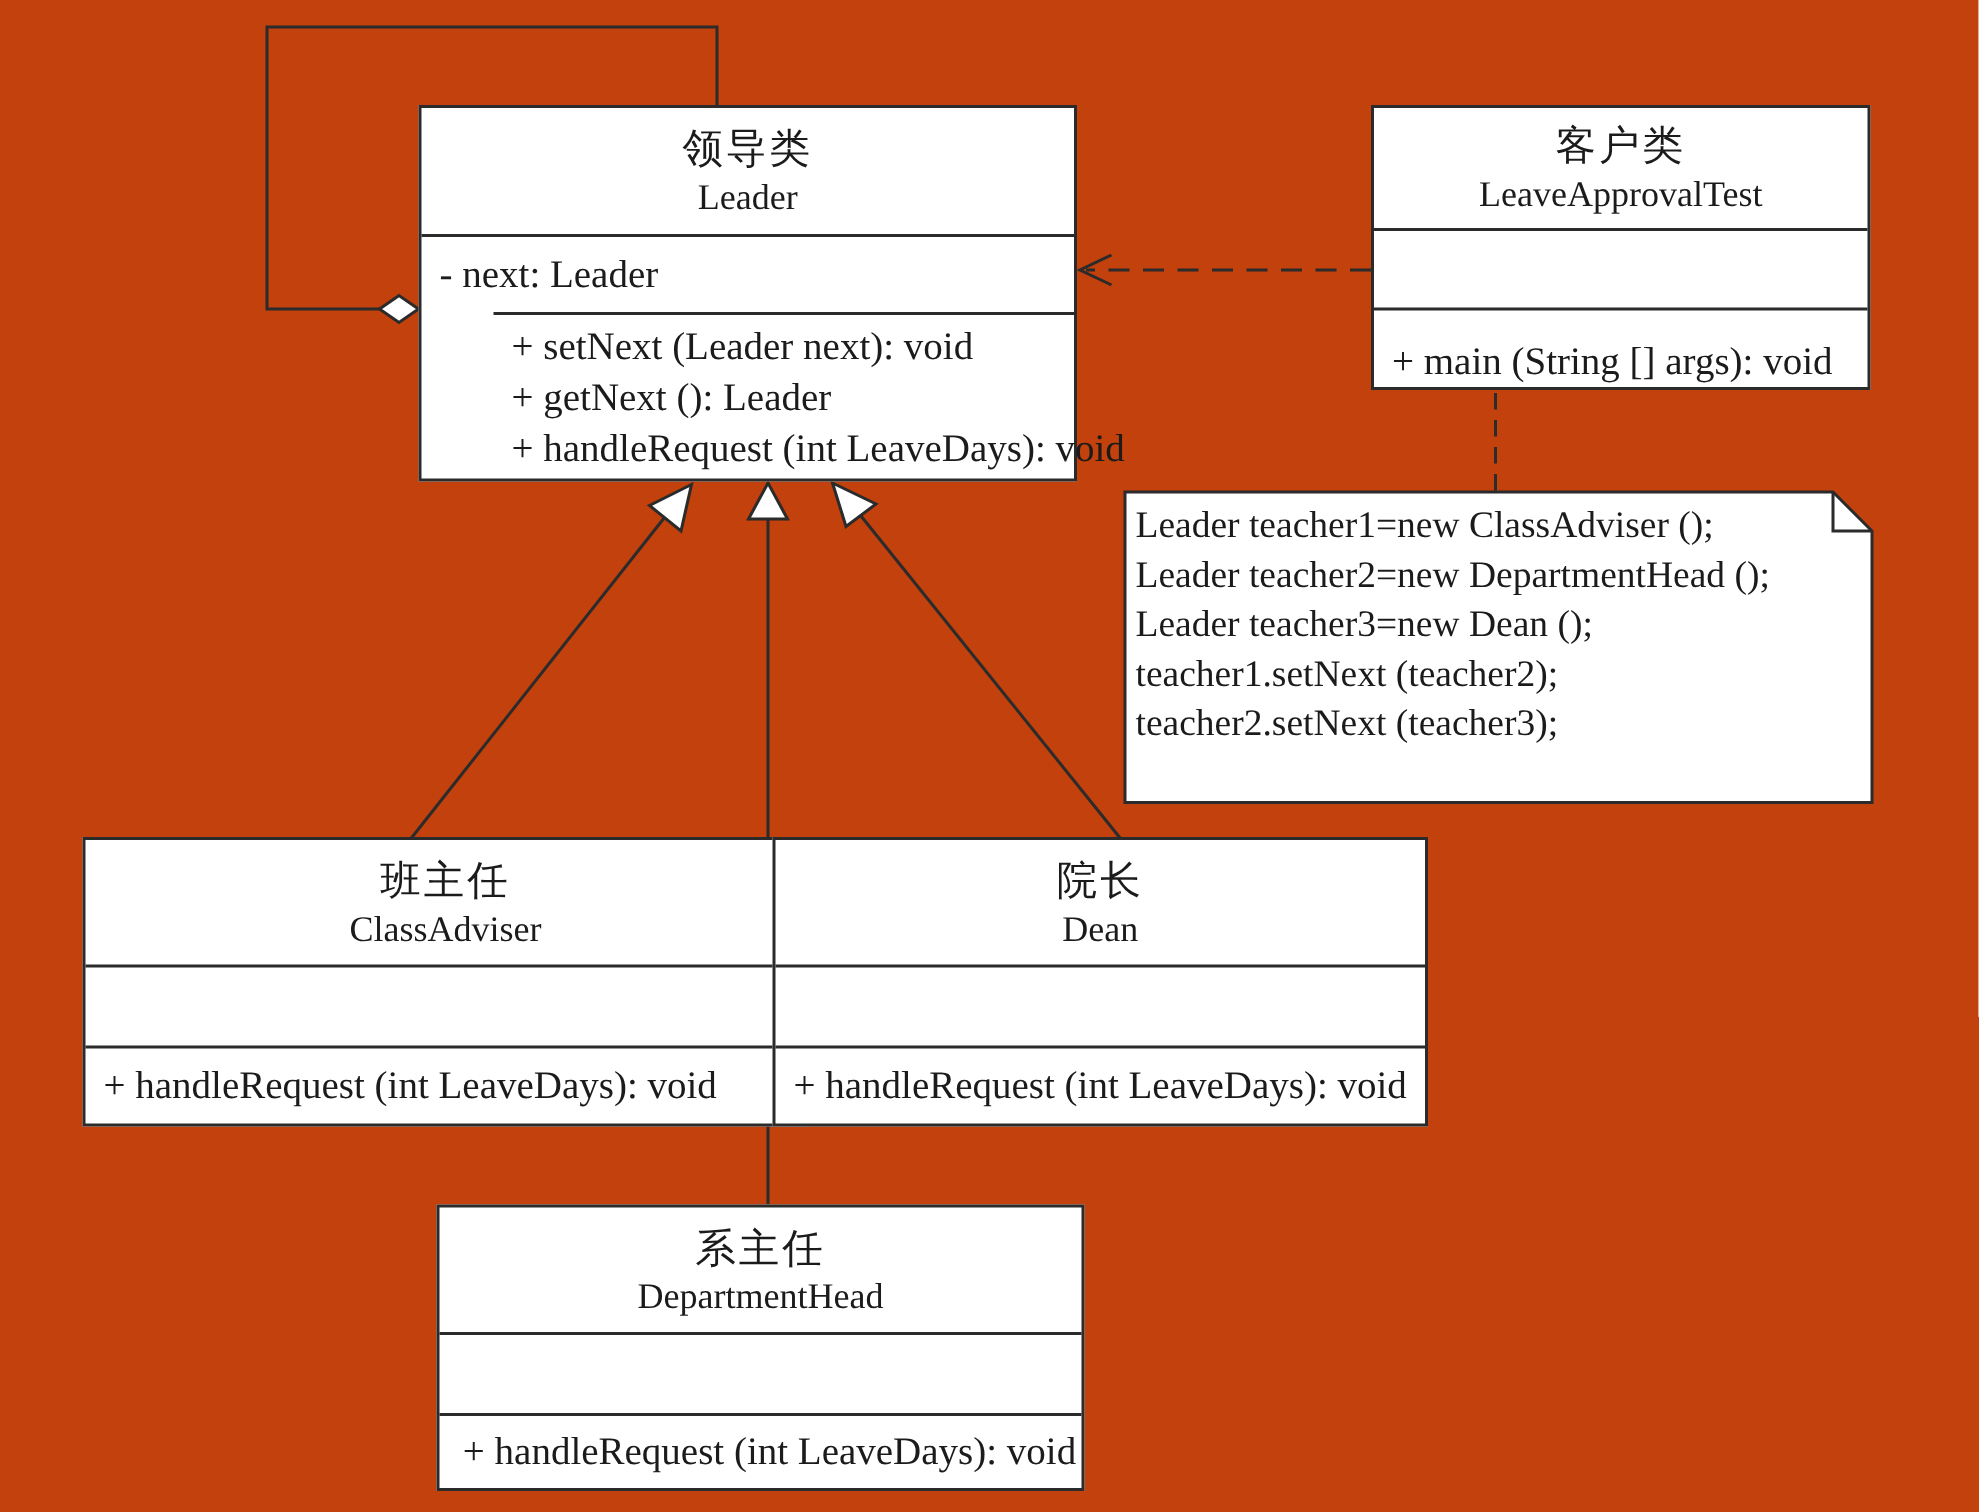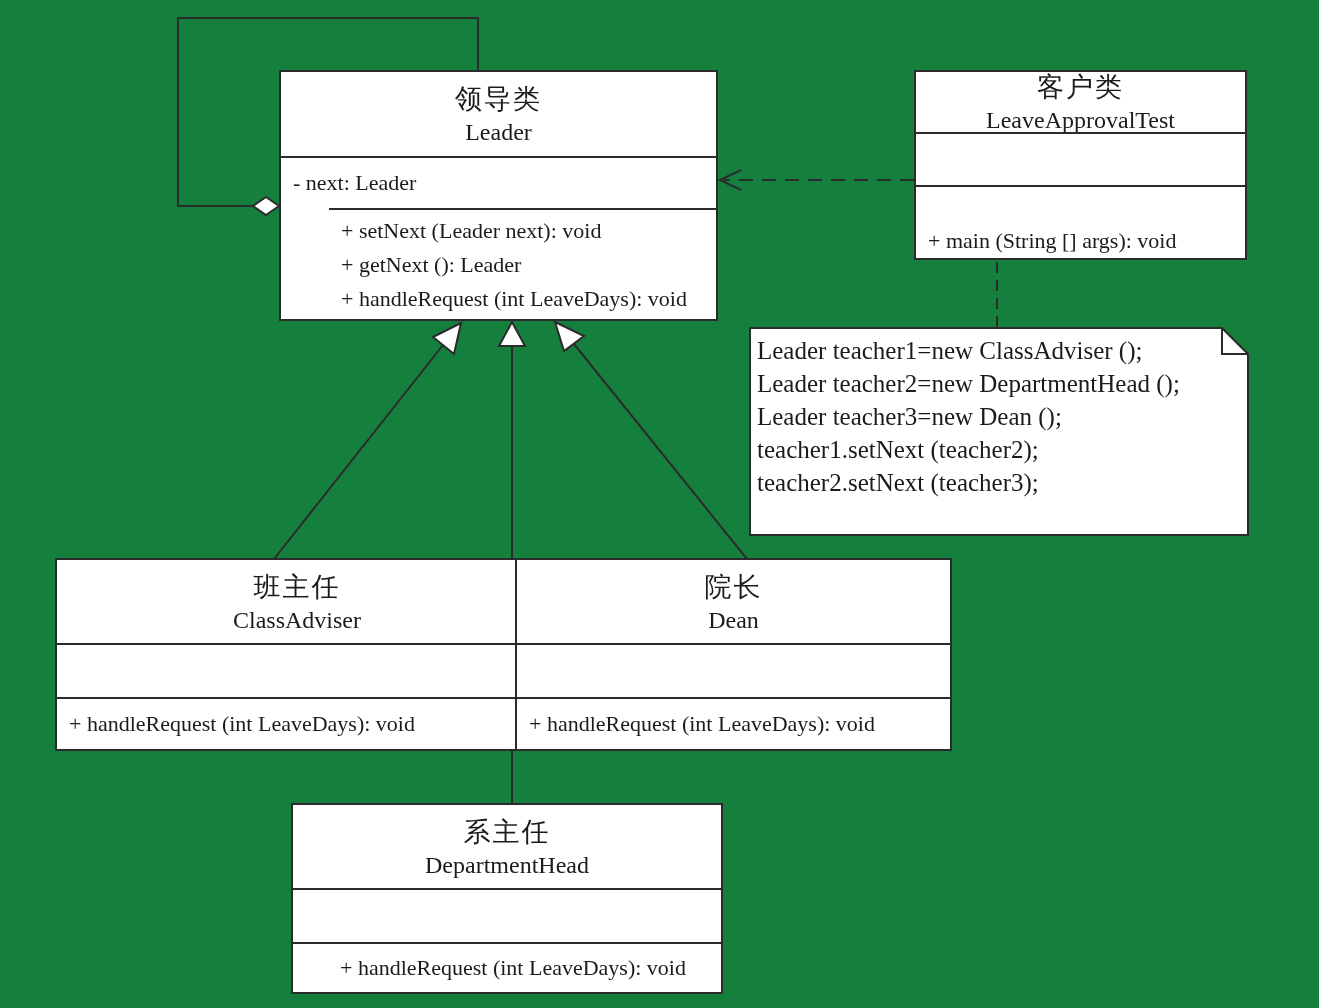--- a/index.html
+++ b/index.html
@@ -1,19 +1,19 @@
 <!DOCTYPE html>
 <html><head>
 <meta charset="utf-8">
 <style>
   html,body{margin:0;padding:0;background:#ffffff;}
   .canvas{
     position:relative;
     width:1319px;height:1008px;
-    background:#15803d;
+    background:#c2410c;
     font-family:"Liberation Serif","DejaVu Serif",serif;
     color:#1b1b1b;
     overflow:hidden;
   }
   .connectors{position:absolute;left:0;top:0;width:1319px;height:1008px;}
   .class-box{
     position:absolute;
     box-sizing:border-box;
     border:2px solid #2b2b2b;
     background:#ffffff;
@@ -21,21 +21,21 @@
     flex-direction:column;
   }
   .sec{box-sizing:border-box;}
   .sec-title{
     display:flex;flex-direction:column;align-items:center;justify-content:center;
   }
   .name-cn{font-size:27px;line-height:36px;letter-spacing:2px;}
   .name-en{font-size:24px;line-height:30px;}
   .sec-attrs{border-top:2px solid #2b2b2b;display:flex;align-items:center;}
   .sec-methods{border-top:2px solid #2b2b2b;display:flex;flex-direction:column;justify-content:center;}
-  .member{font-size:22px;line-height:34px;padding-left:12px;white-space:nowrap;}
+  .member{font-size:26px;line-height:34px;padding-left:12px;white-space:nowrap;}
   .note-text{
     position:absolute;left:757px;top:334px;width:486px;
     font-size:25px;line-height:33px;white-space:nowrap;
   }
 </style>
 </head>
 <body>
 
 <div class="canvas">
 
@@ -85,21 +85,21 @@
       <div class="member">- next: Leader</div>
     </div>
     <div class="sec sec-methods" style="flex:1;margin-left:48px;">
       <div class="member">+ setNext (Leader next): void</div>
       <div class="member">+ getNext (): Leader</div>
       <div class="member">+ handleRequest (int LeaveDays): void</div>
     </div>
   </div>
 
   <div class="class-box" style="left:914px;top:70px;width:333px;height:190px;">
-    <div class="sec sec-title" style="height:60px;">
+    <div class="sec sec-title" style="height:80px;">
       <div class="name-cn">客户类</div>
       <div class="name-en">LeaveApprovalTest</div>
     </div>
     <div class="sec sec-attrs" style="height:53px;"></div>
     <div class="sec sec-methods" style="flex:1;justify-content:flex-end;">
       <div class="member">+ main (String [] args): void</div>
     </div>
   </div>
 
   <div class="class-box" style="left:55px;top:558px;width:484px;height:193px;">

